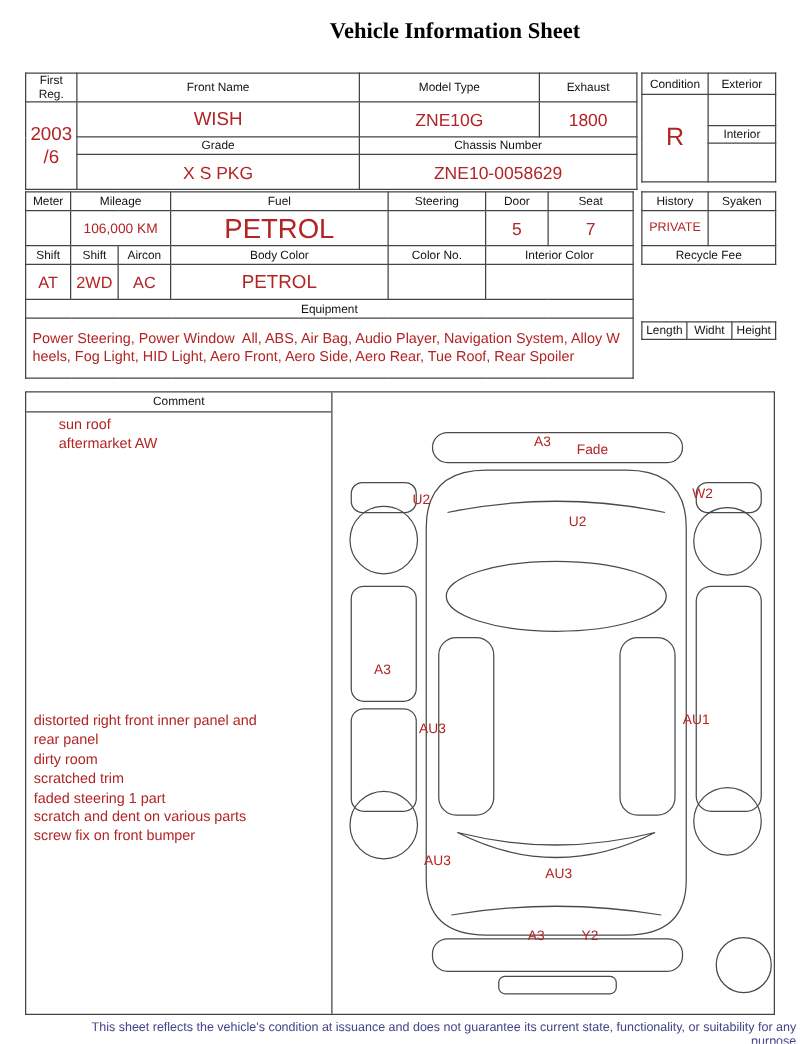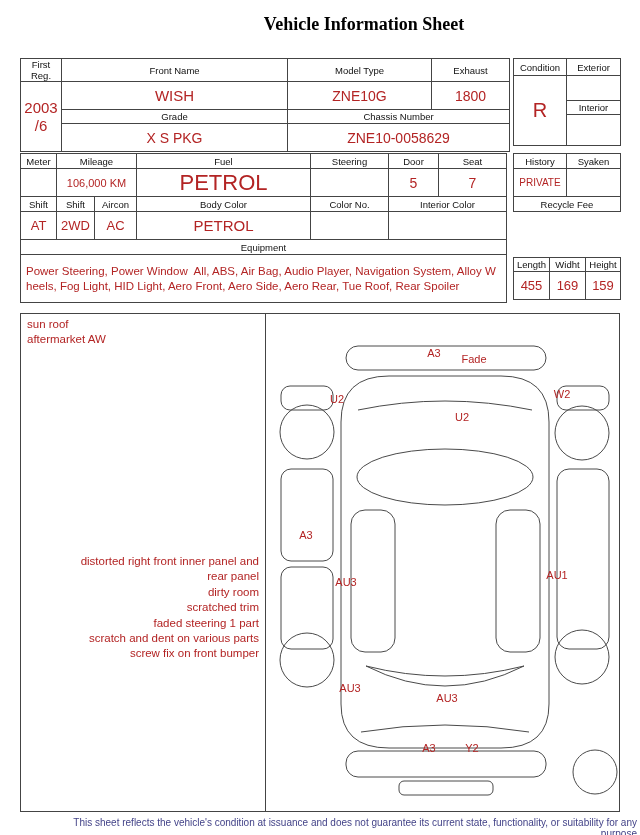--- a/index.html
+++ b/index.html
@@ -20,22 +20,22 @@
   .fs10{font-size:10px}.fs11{font-size:11px}.fs13{font-size:13px}.fs14{font-size:14px}
   .fs15{font-size:15px}.fs17{font-size:22px}.fs20{font-size:20px}
   .pre { white-space:pre-line; line-height:1.2; }
   tr.h14{height:14px} tr.h15{height:15px} tr.h17{height:17px} tr.h25{height:25px}
   tr.h28{height:28px} tr.h31{height:31px} tr.h38{height:38px} tr.h48{height:48px}
   .equip-cell { text-align:left; padding:2px 5px; line-height:1.3; white-space:pre-wrap; word-break:break-all; font-size:11.5px; }
   .bottom-box { position:absolute; left:20px; top:313px; width:600px; height:499px; border:1px solid #444; background:#fff; }
   .left-col { position:absolute; left:0; top:0; width:245px; height:100%; border-right:1px solid #444; }
   .box-header { height:16px; line-height:16px; text-align:center; font-size:9.5px; color:#111; border-bottom:1px solid #444; }
   .note-header { border-top:1px solid #444; }
-  .comment-text { height:237px; padding:3px 6px; font-size:11.5px; color:#b32424; white-space:pre-line; line-height:1.34; }
-  .note-text { padding:3px 6px; font-size:11.5px; color:#b32424; white-space:pre-line; line-height:1.34;text-align:right; }
+  .comment-text { height:237px; padding:3px 6px; font-size:11.5px; color:#b32424; white-space:pre-line; line-height:1.34;margin-left:20px; }
+  .note-text { padding:3px 6px; font-size:11.5px; color:#b32424; white-space:pre-line; line-height:1.34; }
   .diagram { position:absolute; left:245px; top:0; }
   .diagram .shapes { fill:none; stroke:#4a4a4a; stroke-width:1; }
   .diagram text { font-family:"Liberation Sans", sans-serif; font-size:11px; fill:#b32424; text-anchor:middle; }
   .footer {
     position:absolute; top:817px; left:37px; width:600px; text-align:right;
     font-size:10px; color:#434388;
   }
 </style>
 </head>
 <body>
@@ -176,30 +176,26 @@
         <col style="width:36px">
         <col style="width:36px">
         <col style="width:35px">
       </colgroup>
     <tbody>
       <tr class="h14">
         <th>Length</th>
         <th>Widht</th>
         <th>Height</th>
       </tr>
-      <tr class="h28">
-        <td class="val fs13">455</td>
-        <td class="val fs13">169</td>
-        <td class="val fs13">159</td>
-      </tr>
     </tbody>
   </table>
 
   <div class="bottom-box">
     <div class="left-col">
+      <div class="box-header">Comment</div>
       <div class="comment-text">sun roof
 aftermarket AW</div>
       <div class="note-text">distorted right front inner panel and
 rear panel
 dirty room
 scratched trim
 faded steering 1 part
 scratch and dent on various parts
 screw fix on front bumper</div>
     </div>

